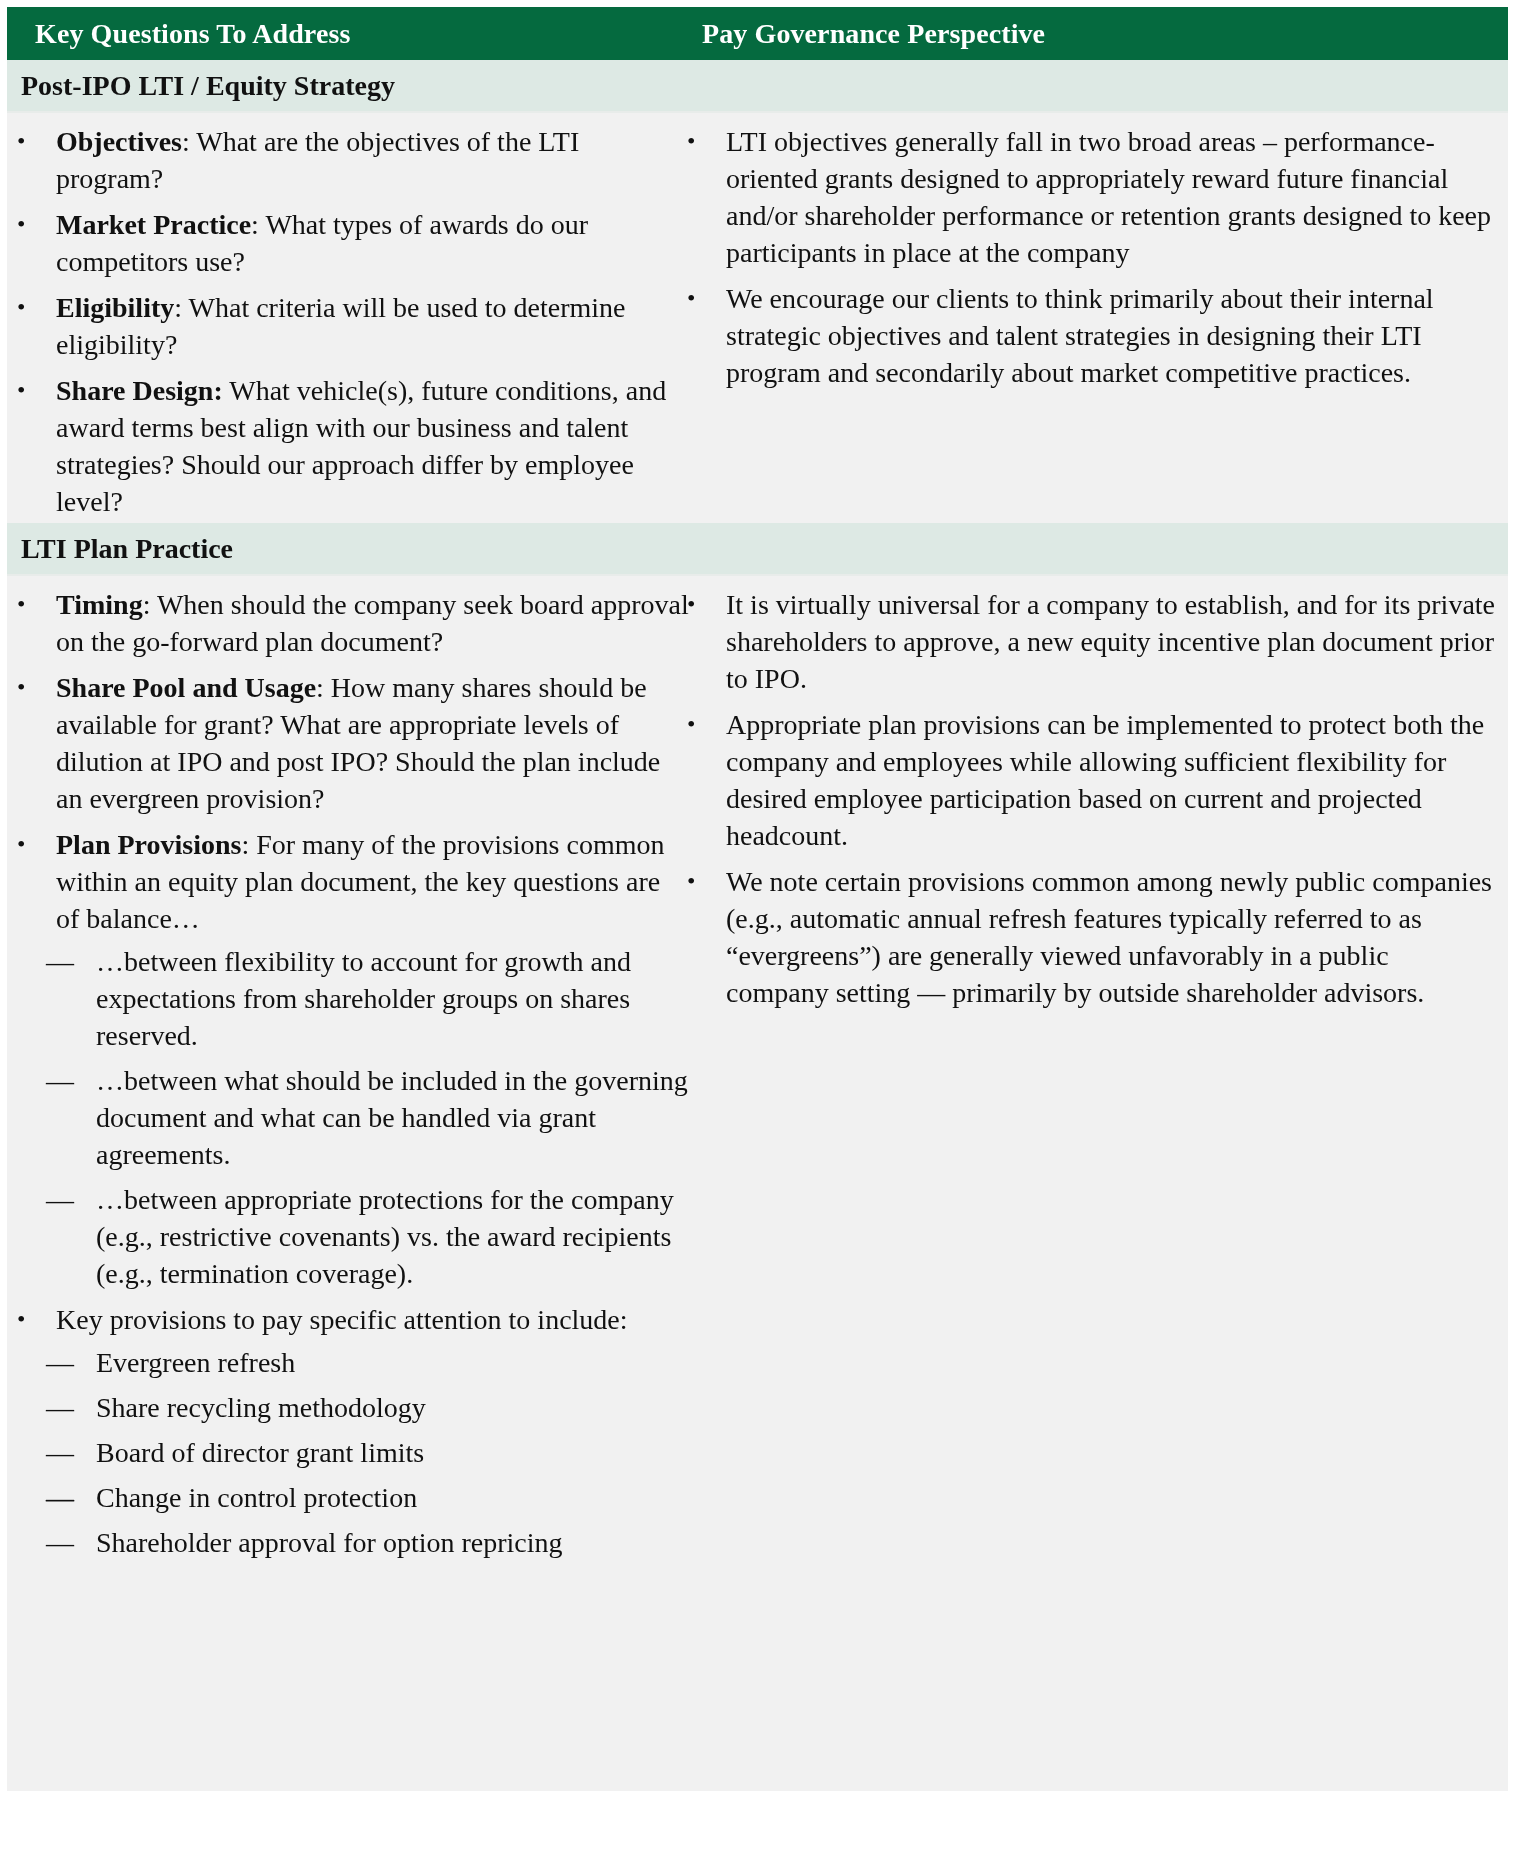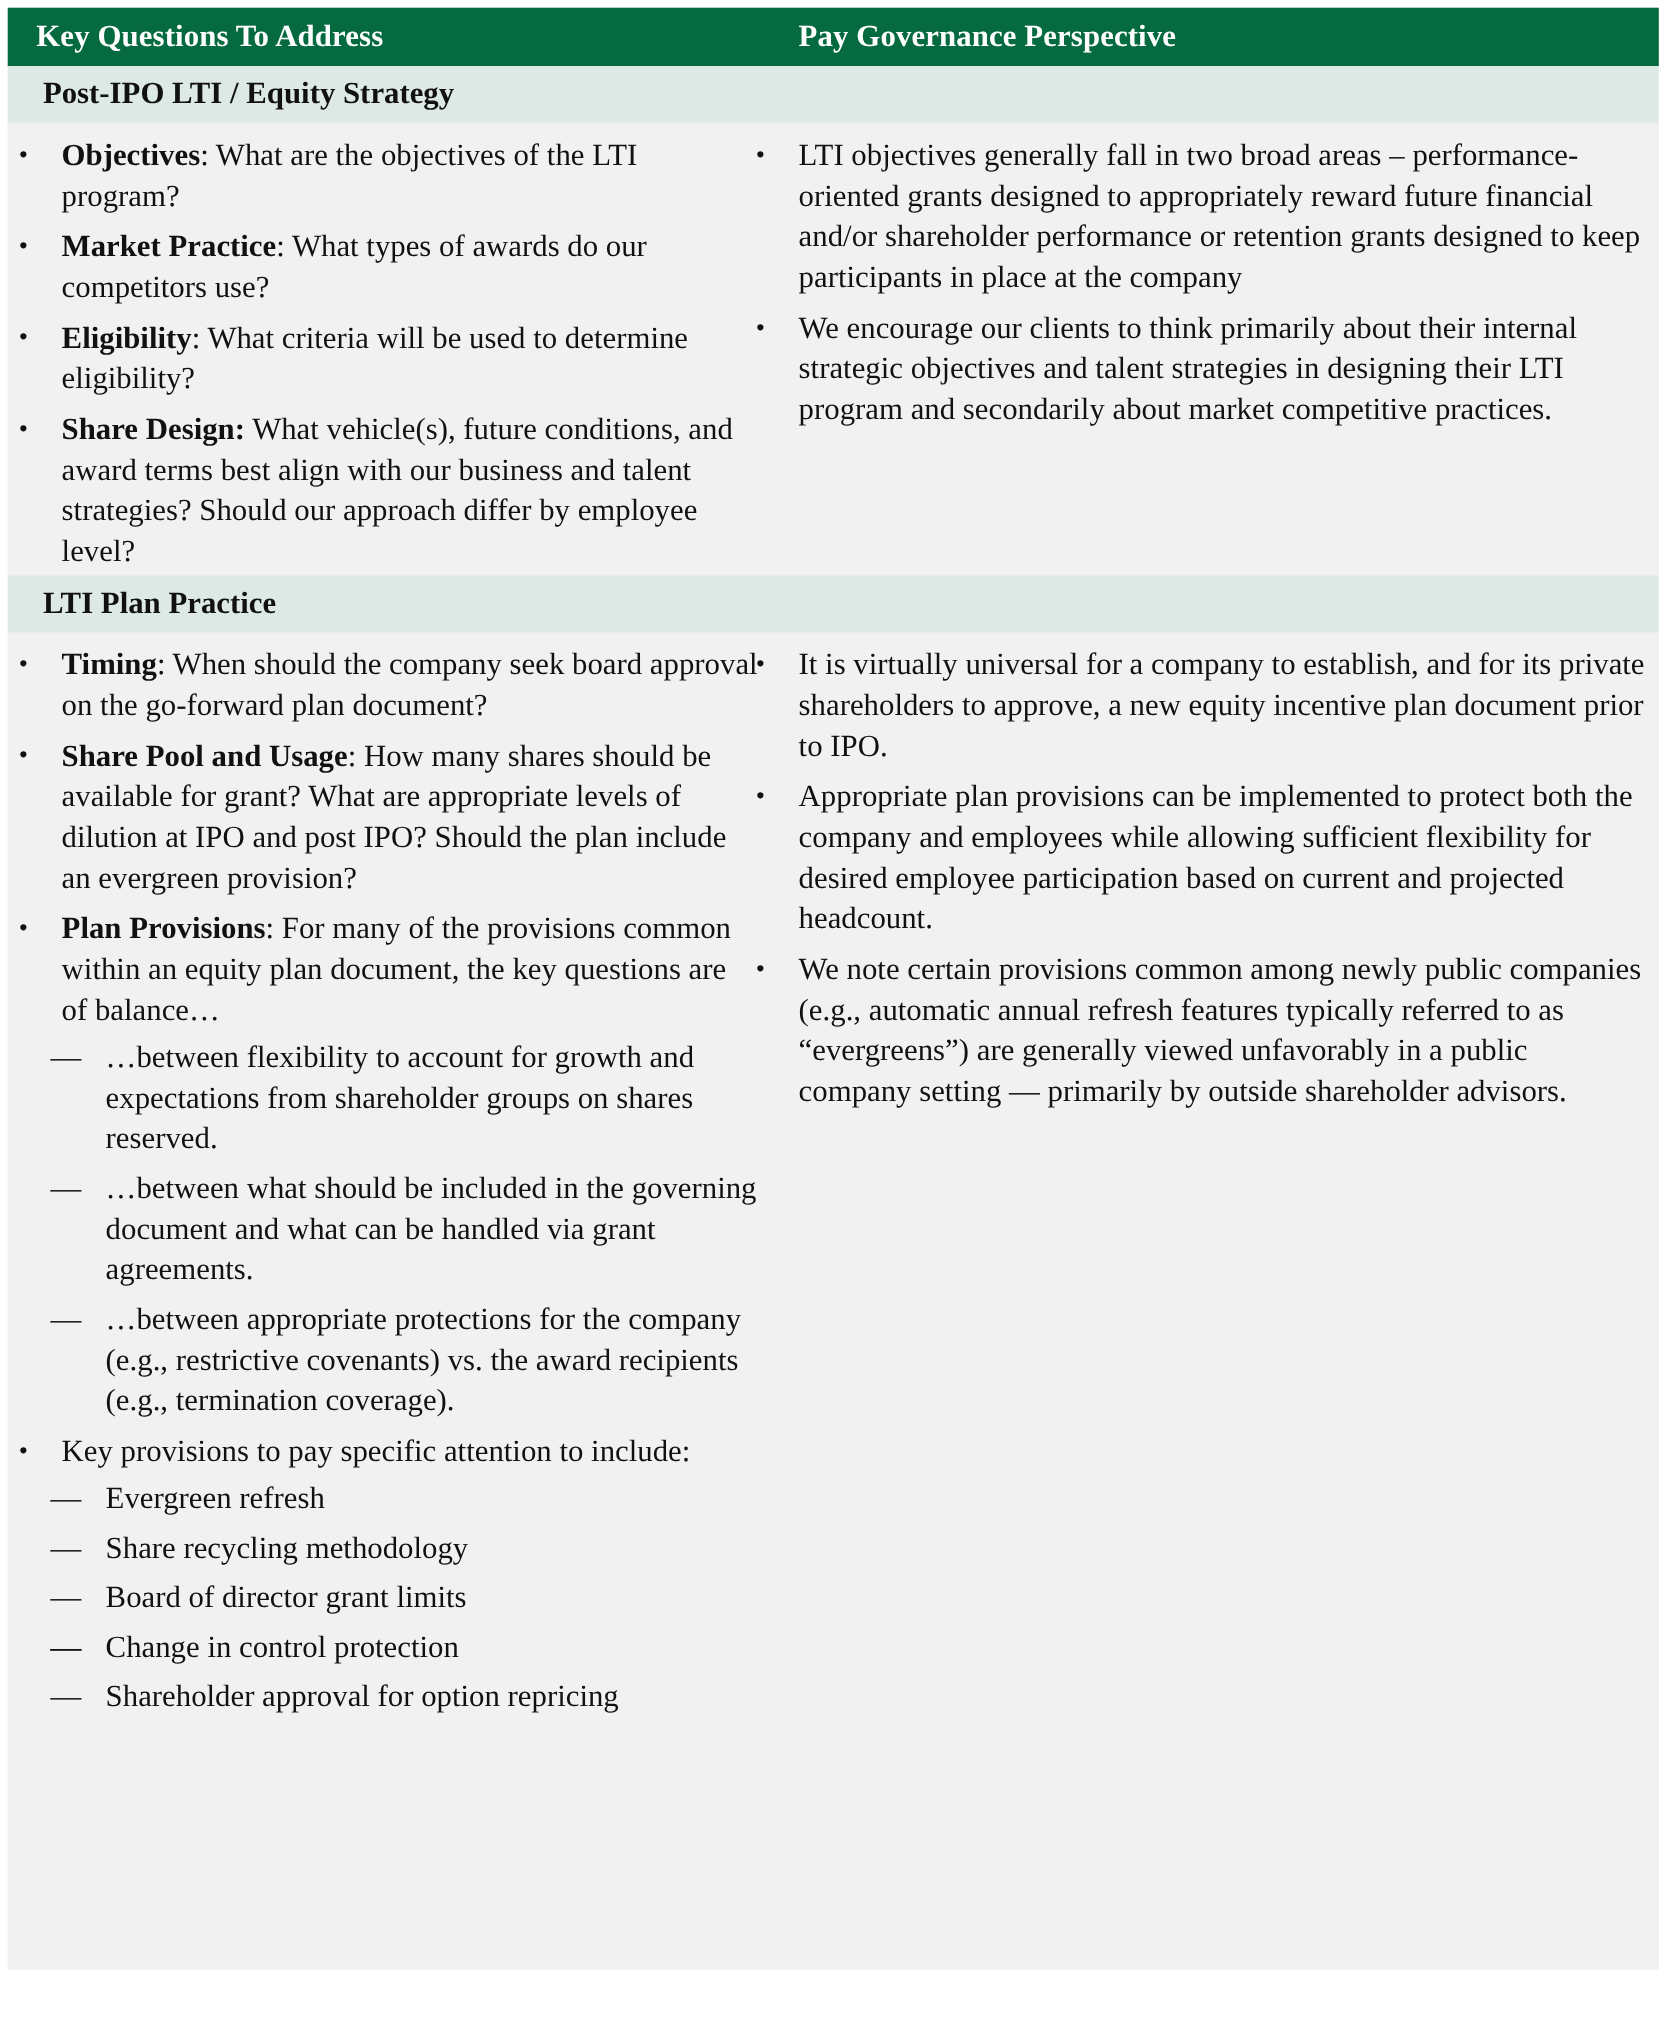--- a/index.html
+++ b/index.html
@@ -1,24 +1,24 @@
 <!DOCTYPE html>
 <html><head>
 <meta charset="utf-8">
 <style>
   html, body { margin: 0; padding: 0; background: #ffffff; }
   body { width: 1522px; height: 1849px; position: relative; overflow: hidden;
          font-family: "Liberation Serif", "DejaVu Serif", serif; color: #111; }
   .table { position: absolute; left: 7px; top: 7px; width: 1501px; }
   .hdr { background: #056a3f; height: 53px; display: flex; align-items: center; }
-  .hdr .c1 { width: 683px; padding-left: 2px; box-sizing: border-box; margin-left: 24px; }
+  .hdr .c1 { width: 683px; padding-left: 28px; box-sizing: border-box; }
   .hdr .c2 { padding-left: 12px; }
   .hdr span { color: #fff; font-weight: bold; font-size: 28px; letter-spacing: 0.1px; }
   .sec { background: #dde9e4; height: 53px; display: flex; align-items: center;
-         padding-left: 32px; box-sizing: border-box; border-bottom: 2px solid #e8ecea; }
+         padding-left: 14px; box-sizing: border-box; border-bottom: 2px solid #e8ecea; }
   .sec span { font-weight: bold; font-size: 28px; }
   .body { background: #f1f1f1; display: flex; }
   .body .col1 { width: 683px; box-sizing: border-box; padding: 10px 0 6px 0; }
   .body .col2 { flex: 1; box-sizing: border-box; padding: 10px 12px 6px 0; }
   ul.b { list-style: none; margin: 0; padding: 0; }
   ul.b > li { position: relative; font-size: 28px; line-height: 37px; margin-bottom: 9px; }
   .col1 ul.b > li { padding-left: 49px; }
   .col2 ul.b > li { padding-left: 36px; }
   .bullet { position: absolute; top: 0; font-size: 24px; }
   .col1 .bullet { left: 10px; }

